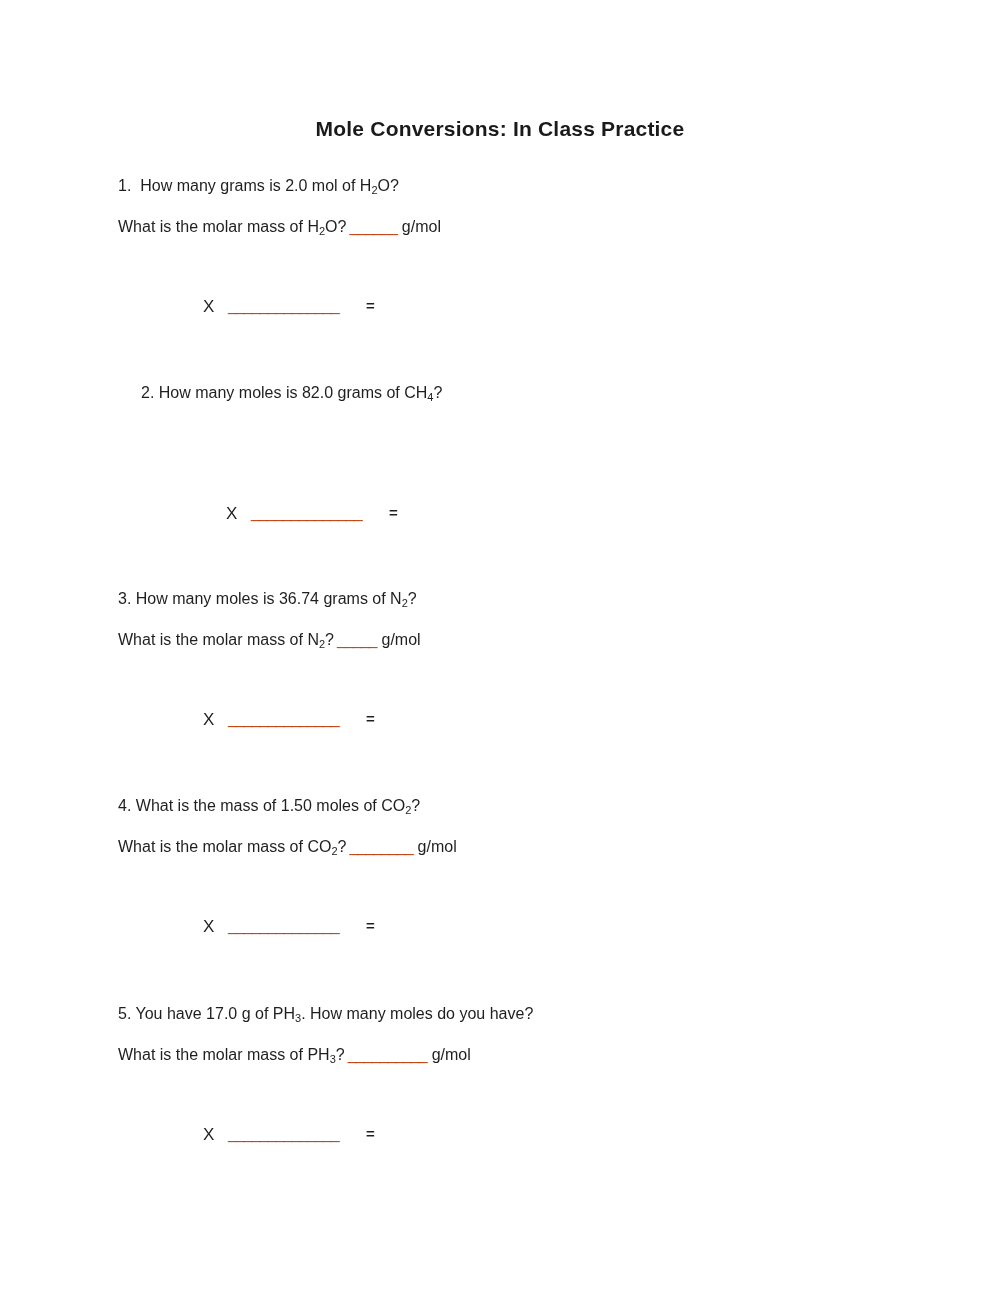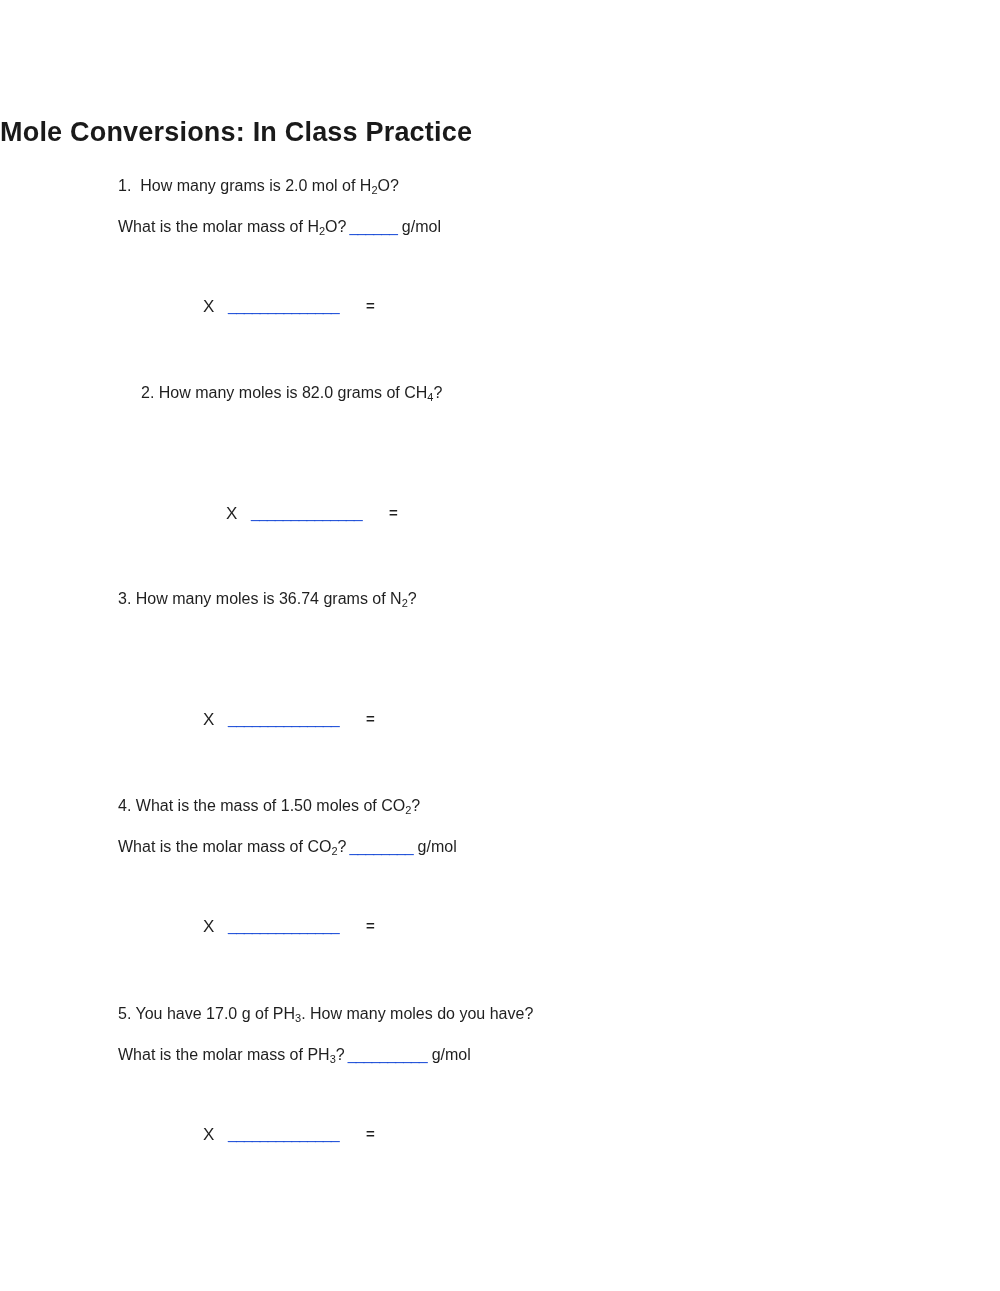--- a/index.html
+++ b/index.html
@@ -15,22 +15,22 @@
     font-family: "Liberation Sans", sans-serif;
     color: #1f1f1f;
     overflow: hidden;
   }
   .title {
     position: absolute;
     top: 117px;
     left: 0;
     width: 100%;
     margin: 0;
-    text-align: left;
-    font-size: 27px;
+    text-align: center;
+    font-size: 21px;
     font-weight: bold;
     color: #1a1a1a;
     letter-spacing: 0.2px;
   }
   .question {
     position: absolute;
     left: 118px;
     right: 0;
     height: 160px;
   }
@@ -48,21 +48,21 @@
     line-height: 24px;
   }
   .prompt { top: 0; }
   .molar  { top: 41px; }
   .sub {
     font-size: 11px;
     vertical-align: -3px;
   }
   .blank {
     letter-spacing: -1px;
-    color: #1d4ed8;
+    color: #c2410c;
     cursor: text;
   }
   .molar .blank { margin: 0 5px 0 3px; }
   .work-row {
     position: absolute;
     top: 123px;
     left: -118px; 
     width: 1000px;
     height: 22px;
     font-size: 16px;
@@ -106,20 +106,21 @@
     <p class="prompt"><span class="">2. How many moles is 82.0 grams of CH</span><span class="sub">4</span><span class="">?</span></p>
     <div class="work-row">
       <span class="work-x">X</span>
       <span class="blank work-blank">______________</span>
       <span class="work-eq">=</span>
     </div>
   </div>
 
   <div class="question">
     <p class="prompt"><span class="">3. How many moles is 36.74 grams of N</span><span class="sub">2</span><span class="">?</span></p>
+    <p class="molar"><span class="">What is the molar mass of N</span><span class="sub">2</span><span class="">?</span><span class="blank">_____</span><span>g/mol</span></p>
     <div class="work-row">
       <span class="work-x">X</span>
       <span class="blank work-blank">______________</span>
       <span class="work-eq">=</span>
     </div>
   </div>
 
   <div class="question">
     <p class="prompt"><span class="">4. What is the mass of 1.50 moles of CO</span><span class="sub">2</span><span class="">?</span></p>
     <p class="molar"><span class="">What is the molar mass of CO</span><span class="sub">2</span><span class="">?</span><span class="blank">________</span><span>g/mol</span></p>

